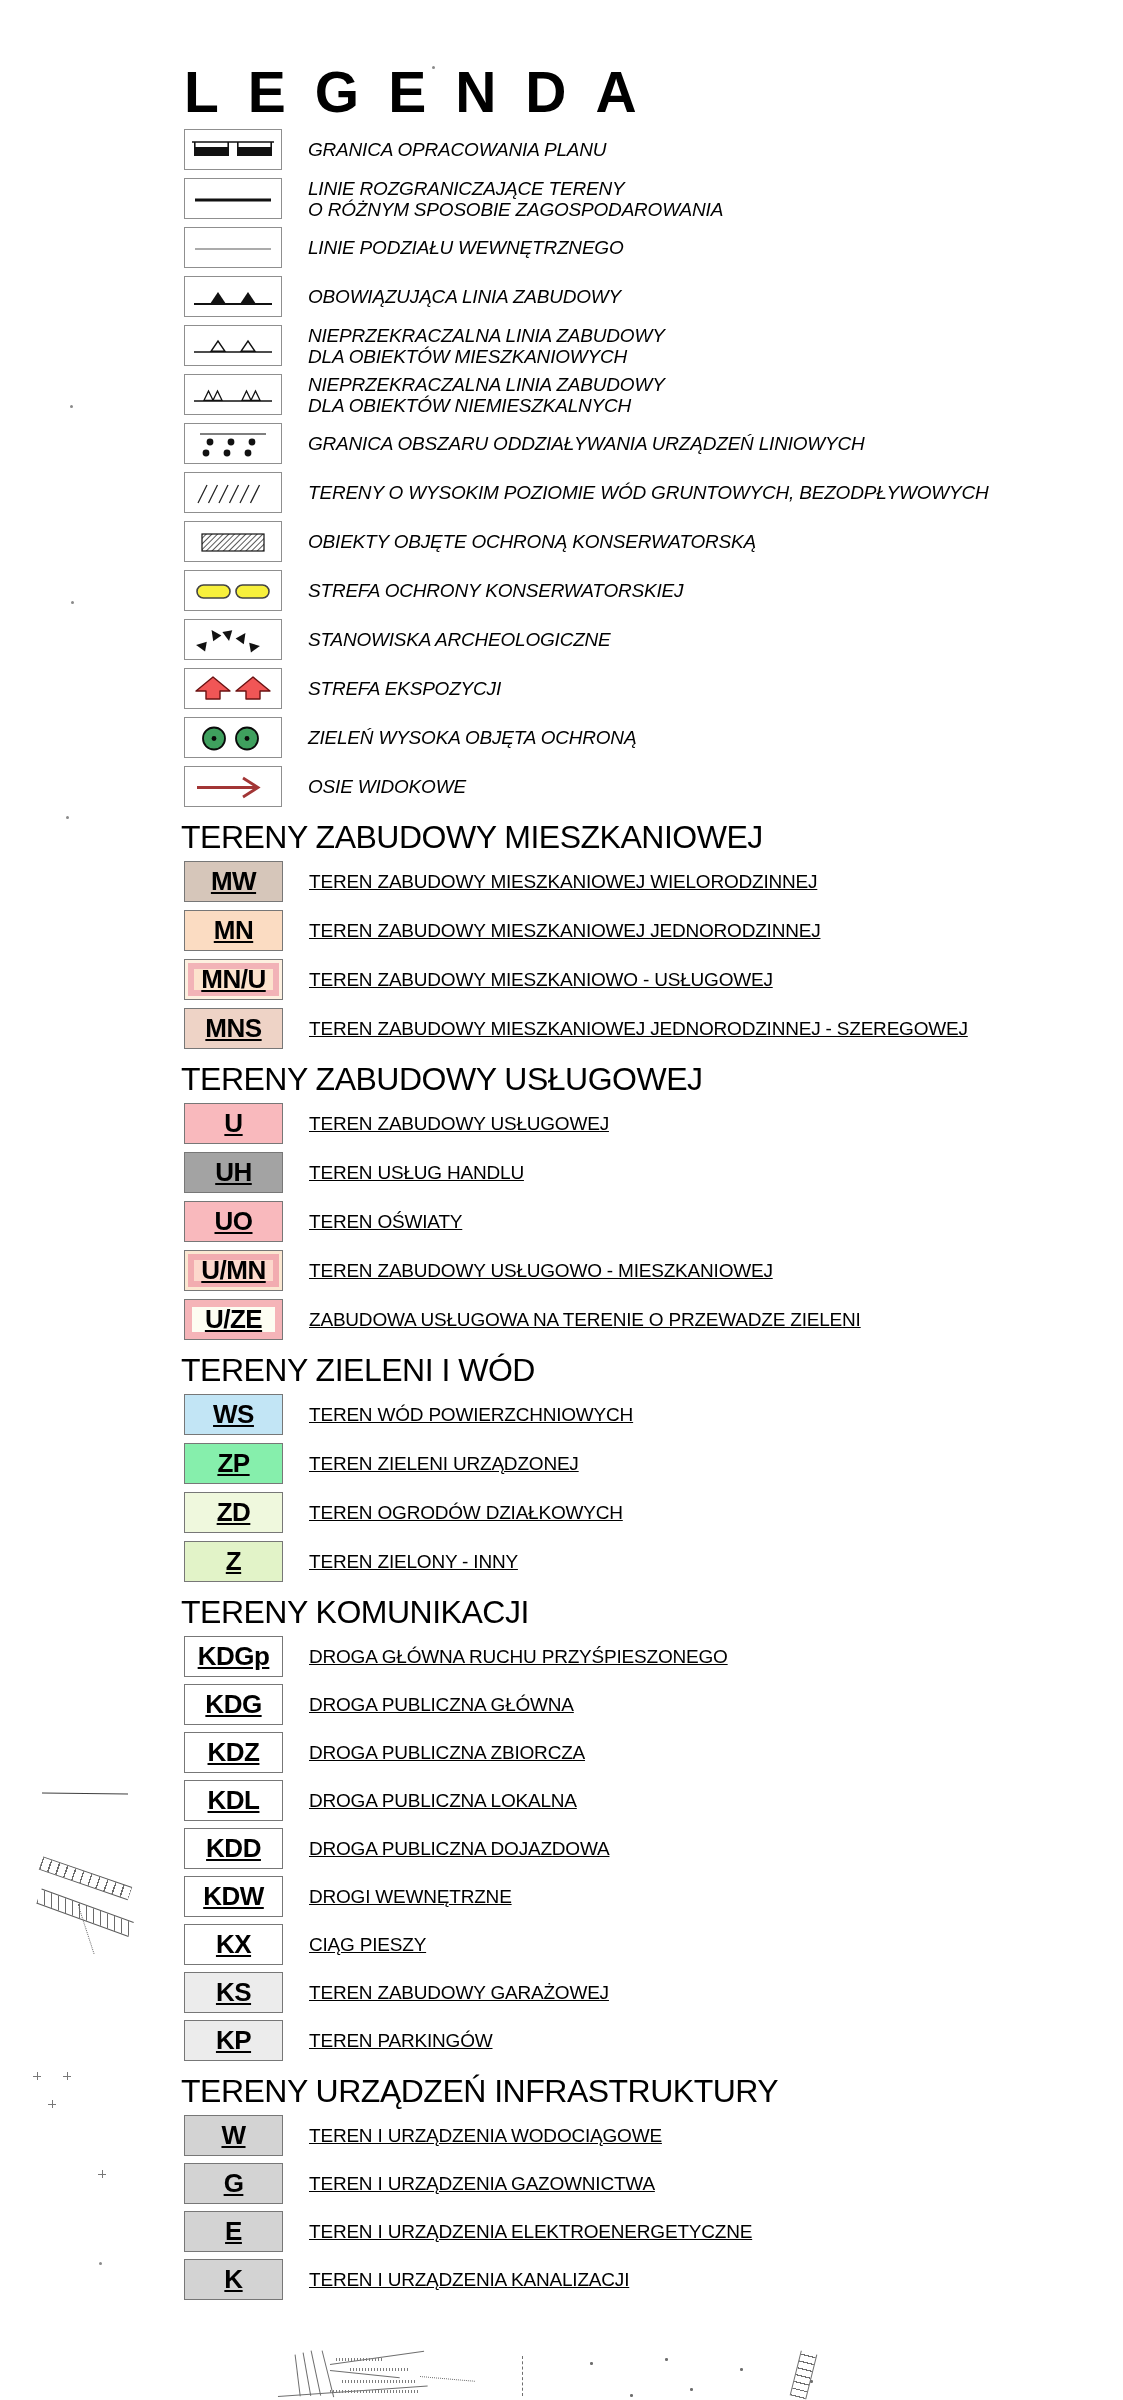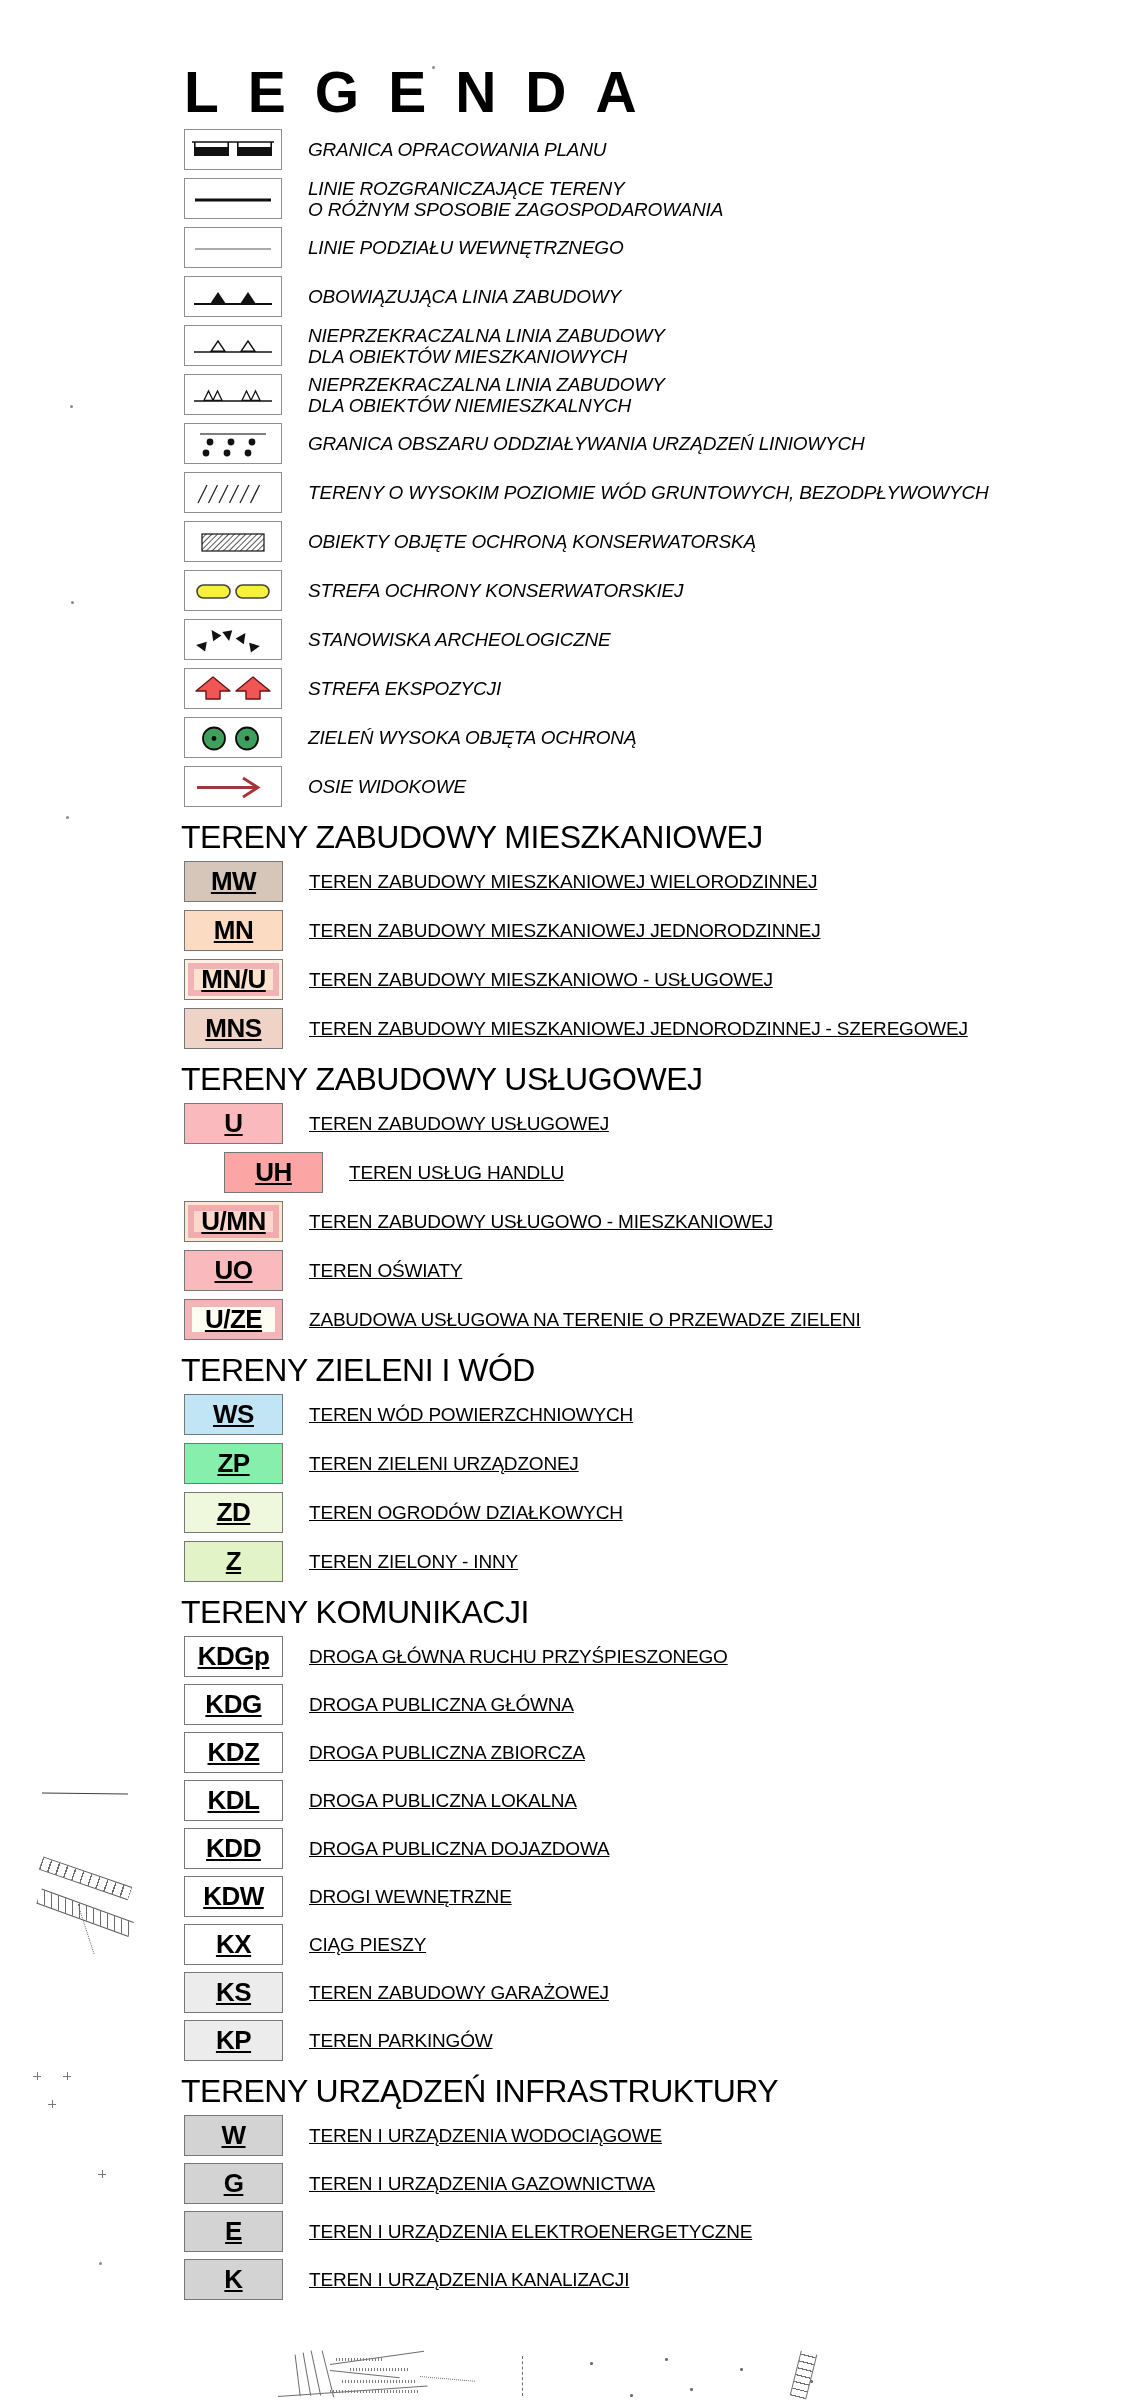--- a/index.html
+++ b/index.html
@@ -279,36 +279,36 @@
           <div class="zlabel">TEREN ZABUDOWY MIESZKANIOWEJ JEDNORODZINNEJ - SZEREGOWEJ</div>
         </div>
         <div class="sec-header">TERENY ZABUDOWY USŁUGOWEJ</div>
         <div class="zrow">
           <div class="swatch" style="background: rgb(249, 185, 189);">
             <span>U</span>
           </div>
           <div class="zlabel">TEREN ZABUDOWY USŁUGOWEJ</div>
         </div>
         <div class="zrow">
-          <div class="swatch" style="background: #fca5a5; margin-left: 40px;">
+          <div class="swatch" style="background: #a3a3a3;">
             <span>UH</span>
           </div>
           <div class="zlabel">TEREN USŁUG HANDLU</div>
+        </div>
+        <div class="zrow">
+          <div class="swatch" style="background: rgb(249, 185, 189);">
+            <span>UO</span>
+          </div>
+          <div class="zlabel">TEREN OŚWIATY</div>
         </div>
         <div class="zrow">
           <div class="swatch" style="background: rgb(252, 216, 204); box-shadow: rgb(251, 231, 209) 0px 0px 0px 3px inset, rgb(242, 172, 176) 0px 0px 0px 9px inset;">
             <span>U/MN</span>
           </div>
           <div class="zlabel">TEREN ZABUDOWY USŁUGOWO - MIESZKANIOWEJ</div>
-        </div>
-        <div class="zrow">
-          <div class="swatch" style="background: rgb(249, 185, 189);">
-            <span>UO</span>
-          </div>
-          <div class="zlabel">TEREN OŚWIATY</div>
         </div>
         <div class="zrow">
           <div class="swatch" style="background: rgb(253, 253, 242); box-shadow: rgb(245, 180, 184) 0px 0px 0px 7px inset;">
             <span>U/ZE</span>
           </div>
           <div class="zlabel">ZABUDOWA USŁUGOWA NA TERENIE O PRZEWADZE ZIELENI</div>
         </div>
         <div class="sec-header">TERENY ZIELENI I WÓD</div>
         <div class="zrow">
           <div class="swatch" style="background: rgb(194, 229, 245);">

